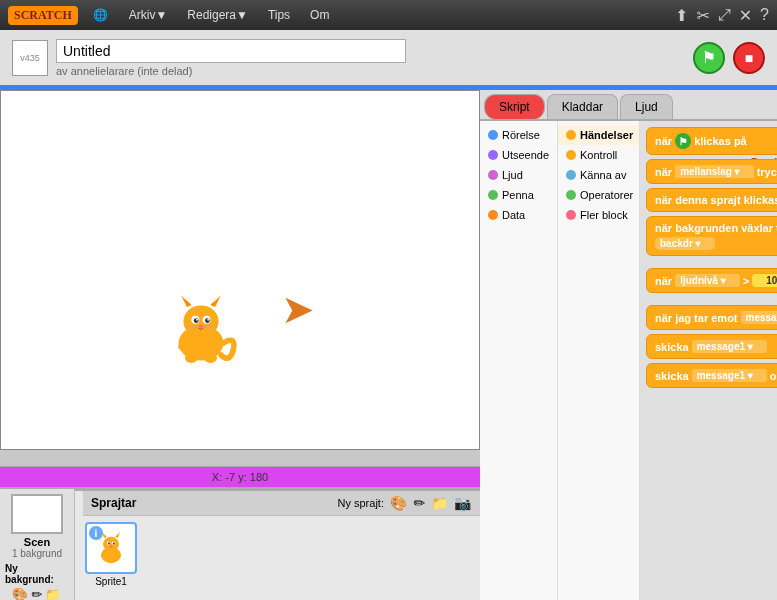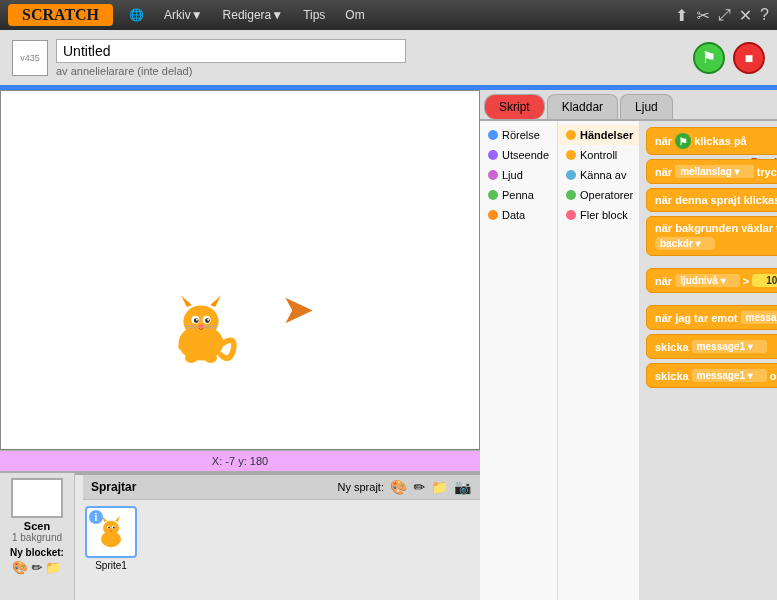--- a/index.html
+++ b/index.html
@@ -9,24 +9,24 @@
     #topbar {
       background: linear-gradient(to bottom, #4a4a4a, #2a2a2a);
       height: 30px;
       display: flex;
       align-items: center;
       padding: 0 8px;
       gap: 12px;
     }
     #scratch-logo {
       background: #ff8c00;
-      color: #0f172a;
+      color: #7f1d1d;
       font-weight: bold;
-      font-size: 16px;
-      padding: 2px 14px;
+      font-size: 12px;
+      padding: 2px 6px;
       border-radius: 4px;
       font-family: 'Georgia', serif;
     }
     .topbar-btn {
       color: #ddd;
       font-size: 12px;
       cursor: pointer;
       padding: 2px 4px;
     }
     .topbar-icons {
@@ -151,26 +151,27 @@
     #arrow-annotation {
       position: absolute;
       left: 280px;
       top: 195px;
       font-size: 40px;
       color: #e07820;
       transform: scaleX(1);
     }
 
     #stage-coords {
-      background: #f0abfc;
+      background: #d946ef;
       border-top: 1px solid #aaa;
       padding: 4px 8px;
       font-size: 11px;
       color: #333;
       text-align: center;
+      margin-top: 16px;
     }
 
     
     #sprites-panel {
       background: #e8e8e8;
       border-top: 2px solid #aaa;
       flex: 1;
       display: flex;
       flex-direction: column;
     }
@@ -449,21 +450,21 @@
     </div>
 
     <div id="stage-coords">X: -7   y:  180</div>
 
     <div id="bottom-left" style="display:flex; flex:1; border-top:2px solid #aaa;">
 
       <div id="scene-panel" style="width:75px; border-right:1px solid #bbb; padding:5px; display:flex; flex-direction:column; align-items:center; background:#e0e0e0;">
         <div id="scene-thumb" style="width:52px;height:40px;background:white;border:2px solid #aaa;"></div>
         <div id="scene-label" style="font-size:11px;margin-top:2px;font-weight:bold;">Scen</div>
         <div id="scene-bg-count" style="font-size:10px;color:#666;">1 bakgrund</div>
-        <div id="new-bg-label" style="font-size:10px;margin-top:4px;font-weight:bold;">Ny blocket:</div>
+        <div id="new-bg-label" style="font-size:10px;margin-top:4px;font-weight:bold;">Ny bakgrund:</div>
         <div id="new-bg-controls" style="display:flex;gap:3px;margin-top:2px;">
           <span style="font-size:13px;cursor:pointer;">🎨</span>
           <span style="font-size:13px;cursor:pointer;">✏</span>
           <span style="font-size:13px;cursor:pointer;">📁</span>
         </div>
       </div>
 
       <div id="sprites-panel" style="flex:1; background:#e8e8e8; display:flex; flex-direction:column;">
         <div id="sprites-header" style="background:#d0d0d0;padding:4px 8px;display:flex;justify-content:space-between;align-items:center;border-bottom:1px solid #bbb;">
           <span id="sprites-header-title" style="font-weight:bold;font-size:12px;">Sprajtar</span>

